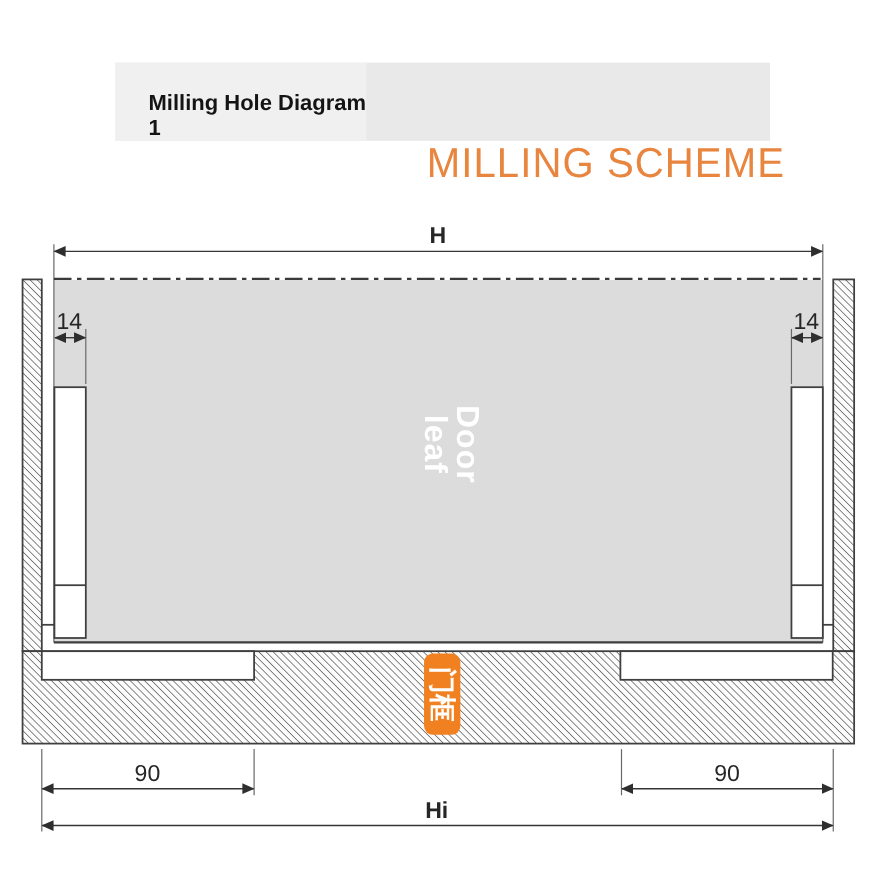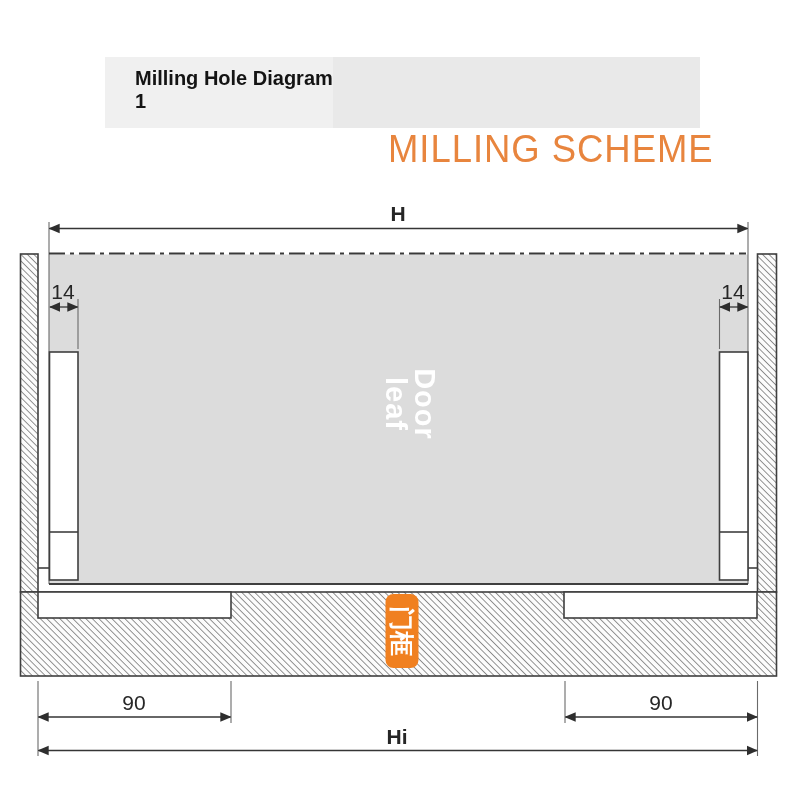--- a/index.html
+++ b/index.html
@@ -2,21 +2,21 @@
 <html><head>
 <meta charset="utf-8">
 <style>
   html,body{margin:0;padding:0;background:#fff;}
   .page{position:relative;width:800px;height:800px;background:#ffffff;overflow:hidden;
         font-family:"Liberation Sans","DejaVu Sans",sans-serif;}
 
   
   .header-bar{position:absolute;left:105px;top:57px;width:595px;height:71px;background:#e9e9e9;}
   .header-bar .left-panel{position:absolute;left:0;top:0;width:228px;height:71px;background:#f0f0f0;}
-  .title-block{position:absolute;left:30px;top:10px;color:#141414;font-size:20px;font-weight:bold;line-height:23px;}
+  .title-block{position:absolute;left:30px;top:26px;color:#141414;font-size:20px;font-weight:bold;line-height:23px;}
   .title-block span{display:block;}
   .scheme-heading{position:absolute;left:283px;top:70px;width:300px;text-align:left;
       color:#e8853e;font-size:38px;line-height:44px;font-weight:400;letter-spacing:1px;
       transform:scaleX(.96);transform-origin:left center;white-space:nowrap;}
 
   
   svg{position:absolute;left:0;top:0;}
   .obj   {stroke:#3f3f3f;stroke-width:1.6;}
   .thick {stroke:#3f3f3f;stroke-width:2.2;}
   .dim   {stroke:#353535;stroke-width:1.3;fill:none;}

